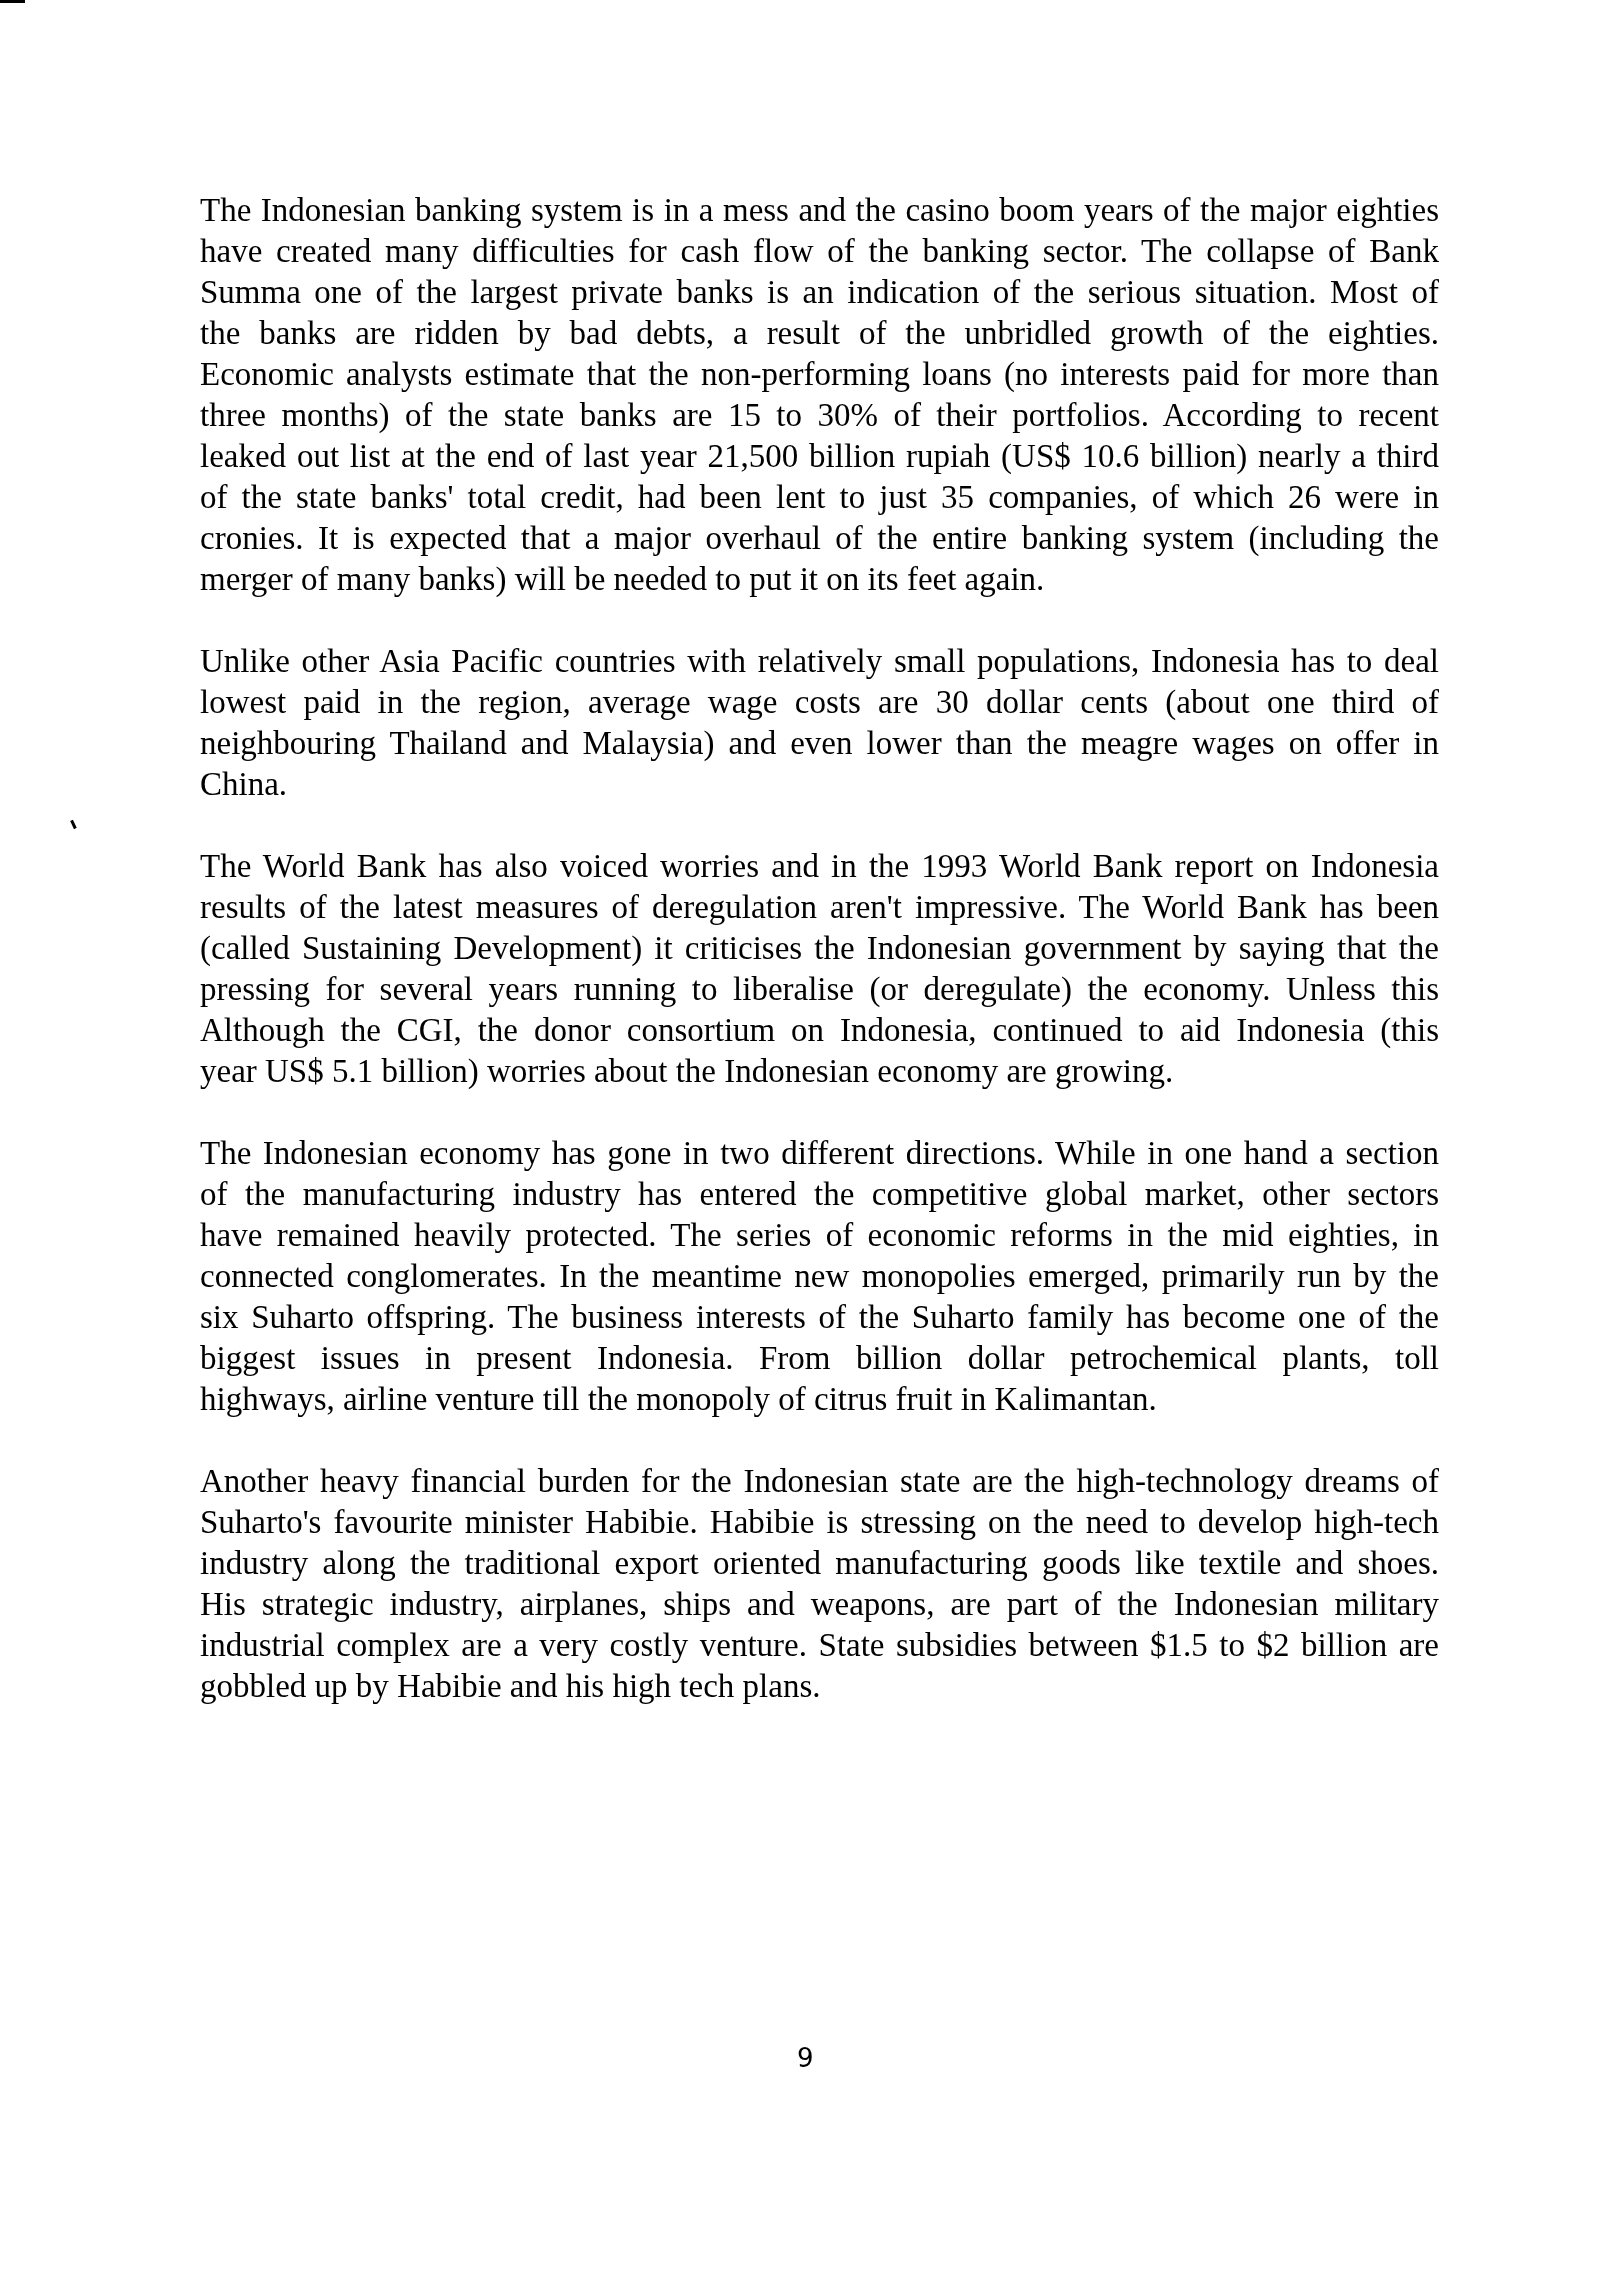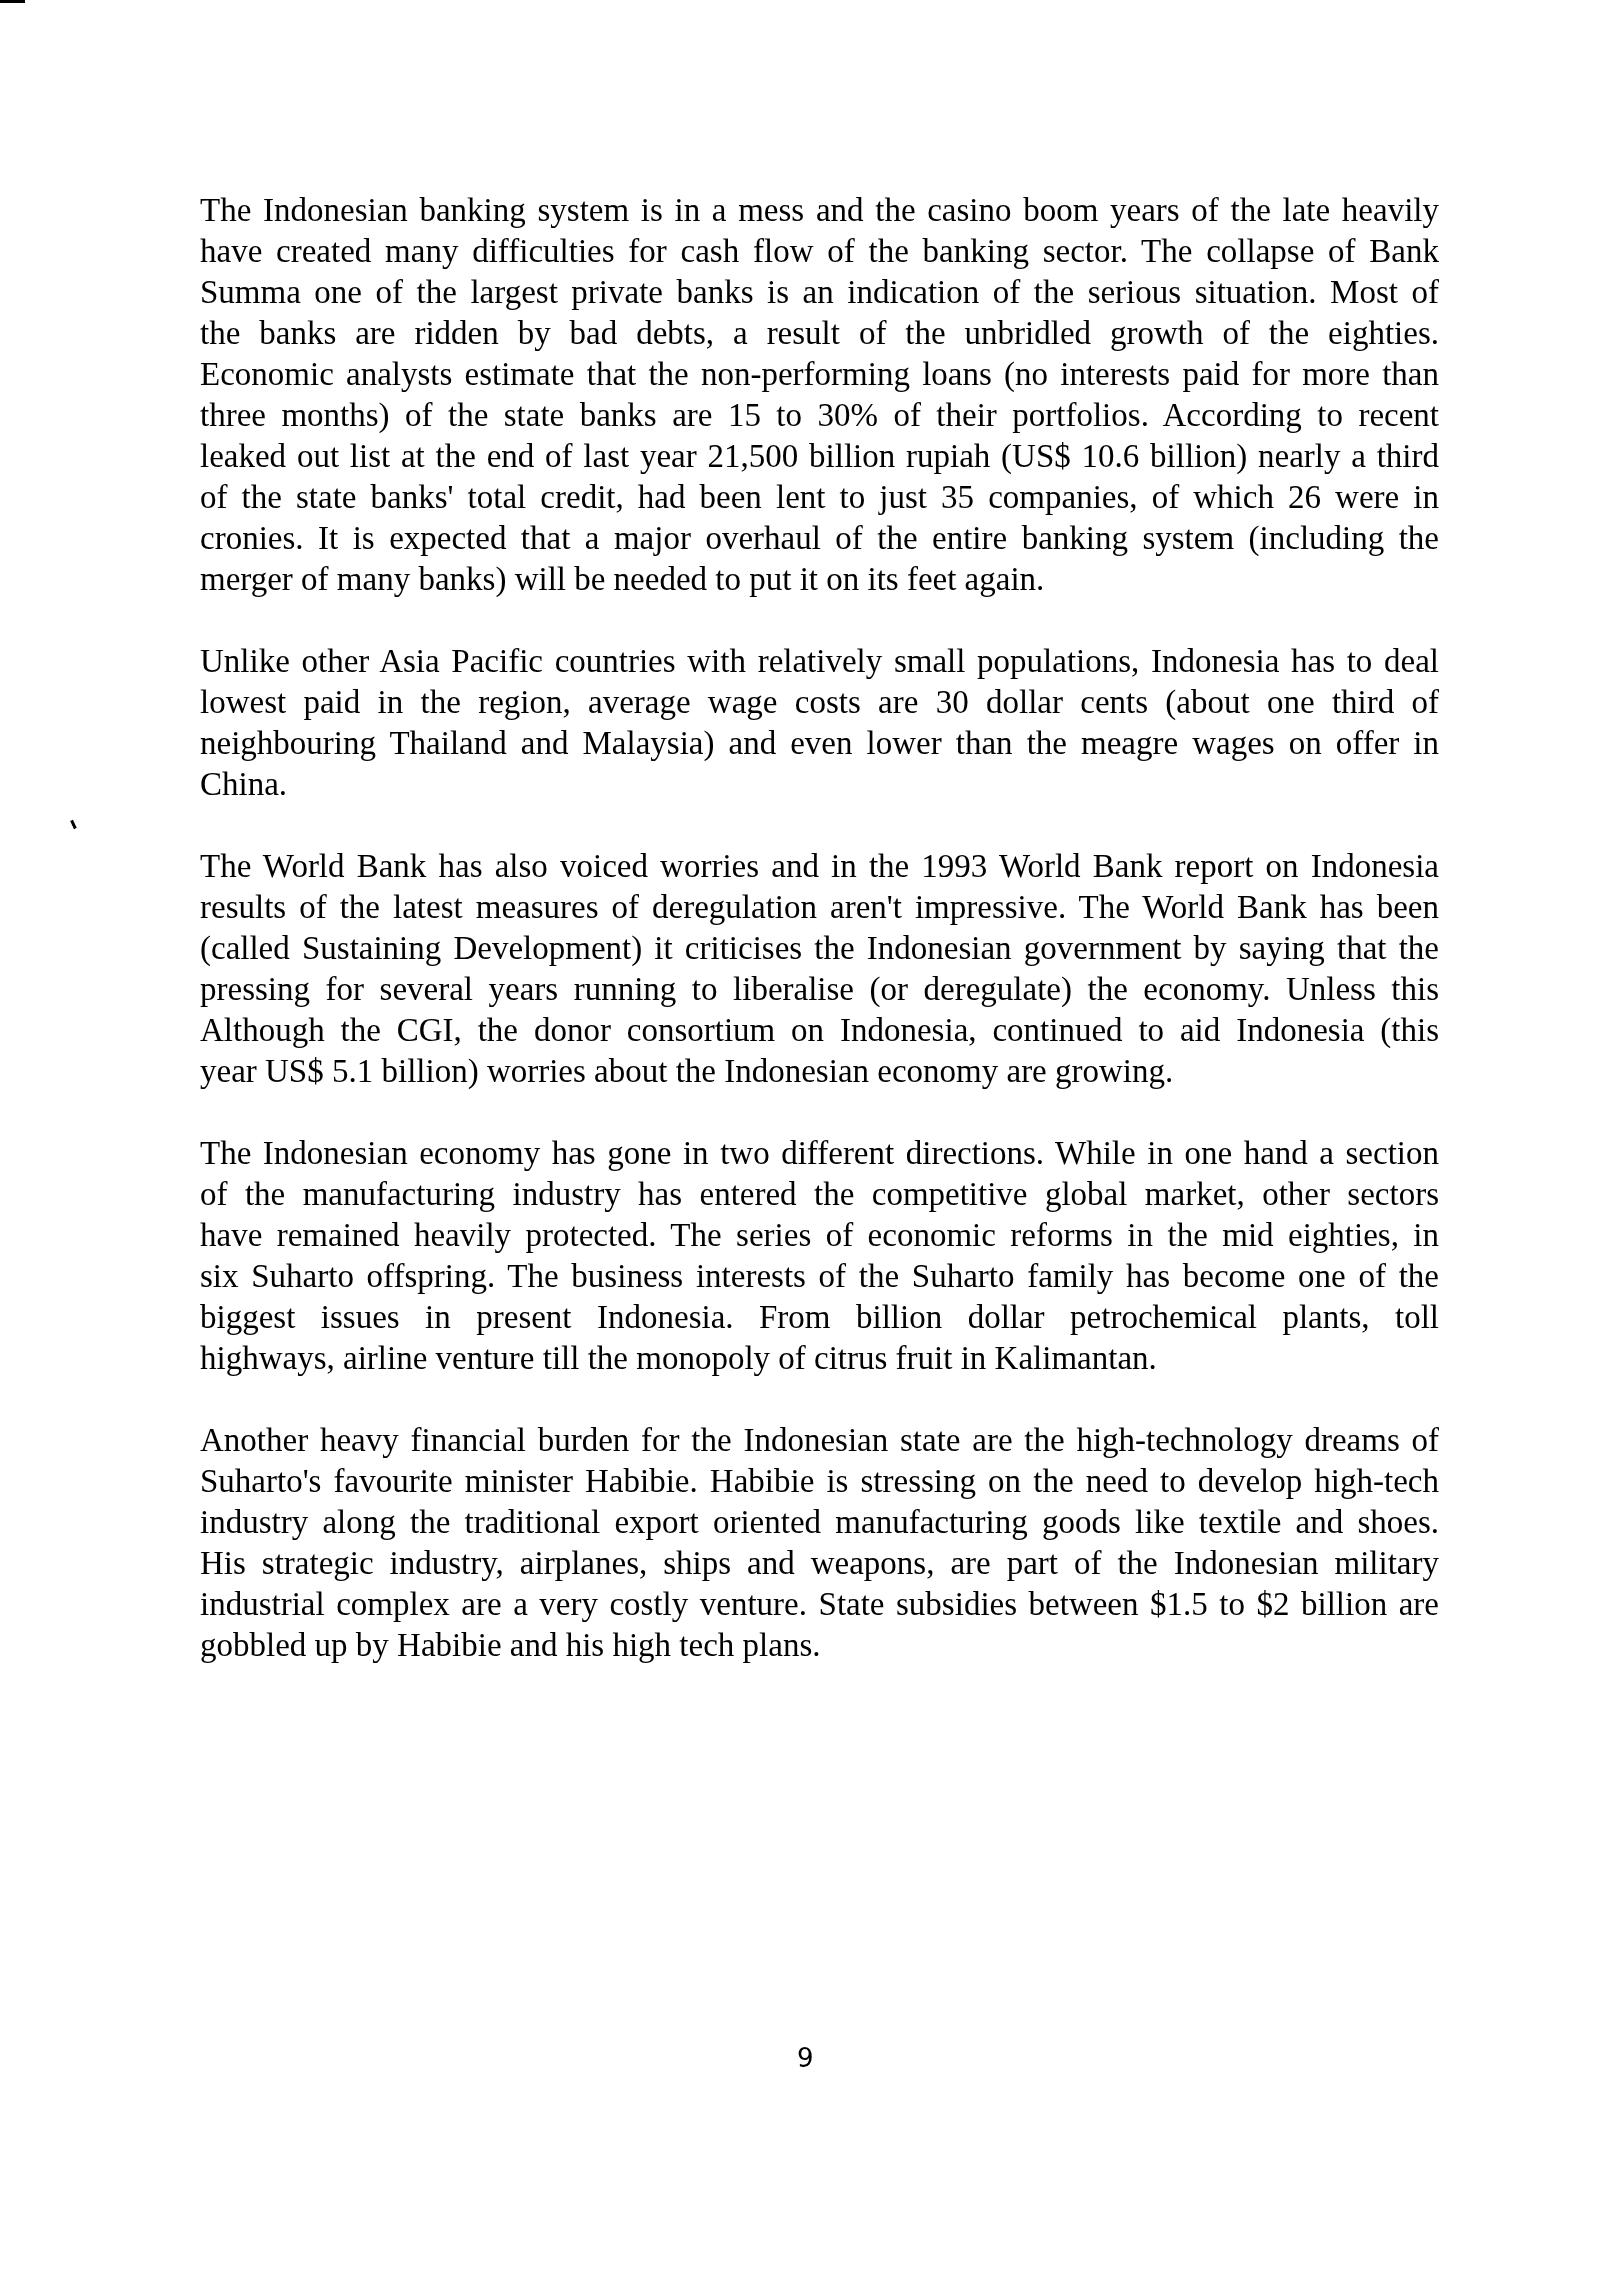--- a/index.html
+++ b/index.html
@@ -38,21 +38,21 @@
 </head>
 <body>
 
 <div class="page">
   <div class="corner-mark"></div>
   <div class="stray-mark"></div>
 
   <div class="text-block">
 
     <div class="paragraph">
-      <span class="line">The Indonesian banking system is in a mess and the casino boom years of the late heavily</span>
+      <span class="line">The Indonesian banking system is in a mess and the casino boom years of the major eighties</span>
       <span class="line">have created many difficulties for cash flow of the banking sector. The collapse of Bank</span>
       <span class="line">Summa one of the largest private banks is an indication of the serious situation. Most of</span>
       <span class="line">the banks are ridden by bad debts, a result of the unbridled growth of the eighties.</span>
       <span class="line">Economic analysts estimate that the non-performing loans (no interests paid for more than</span>
       <span class="line">three months) of the state banks are 15 to 30% of their portfolios. According to recent</span>
       <span class="line">leaked out list at the end of last year 21,500 billion rupiah (US$ 10.6 billion) nearly a third</span>
       <span class="line">of the state banks' total credit, had been lent to just 35 companies, of which 26 were in</span>
       <span class="line">cronies. It is expected that a major overhaul of the entire banking system (including the</span>
       <span class="line last">merger of many banks) will be needed to put it on its feet again.</span>
     </div>
@@ -70,20 +70,21 @@
       <span class="line">(called Sustaining Development) it criticises the Indonesian government by saying that the</span>
       <span class="line">pressing for several years running to liberalise (or deregulate) the economy. Unless this</span>
       <span class="line">Although the CGI, the donor consortium on Indonesia, continued to aid Indonesia (this</span>
       <span class="line last">year US$ 5.1 billion) worries about the Indonesian economy are growing.</span>
     </div>
 
     <div class="paragraph">
       <span class="line">The Indonesian economy has gone in two different directions. While in one hand a section</span>
       <span class="line">of the manufacturing industry has entered the competitive global market, other sectors</span>
       <span class="line">have remained heavily protected. The series of economic reforms in the mid eighties, in</span>
+      <span class="line">connected conglomerates. In the meantime new monopolies emerged, primarily run by the</span>
       <span class="line">six Suharto offspring. The business interests of the Suharto family has  become one of the</span>
       <span class="line">biggest issues in present Indonesia. From billion dollar petrochemical plants, toll</span>
       <span class="line last">highways, airline venture till the monopoly of citrus fruit in Kalimantan.</span>
     </div>
 
     <div class="paragraph">
       <span class="line">Another heavy financial burden for the Indonesian state are the high-technology dreams of</span>
       <span class="line">Suharto's favourite minister Habibie. Habibie is stressing on the need to develop high-tech</span>
       <span class="line">industry along the traditional export oriented manufacturing goods like textile and shoes.</span>
       <span class="line">His strategic industry, airplanes, ships and weapons, are part of the Indonesian military</span>

